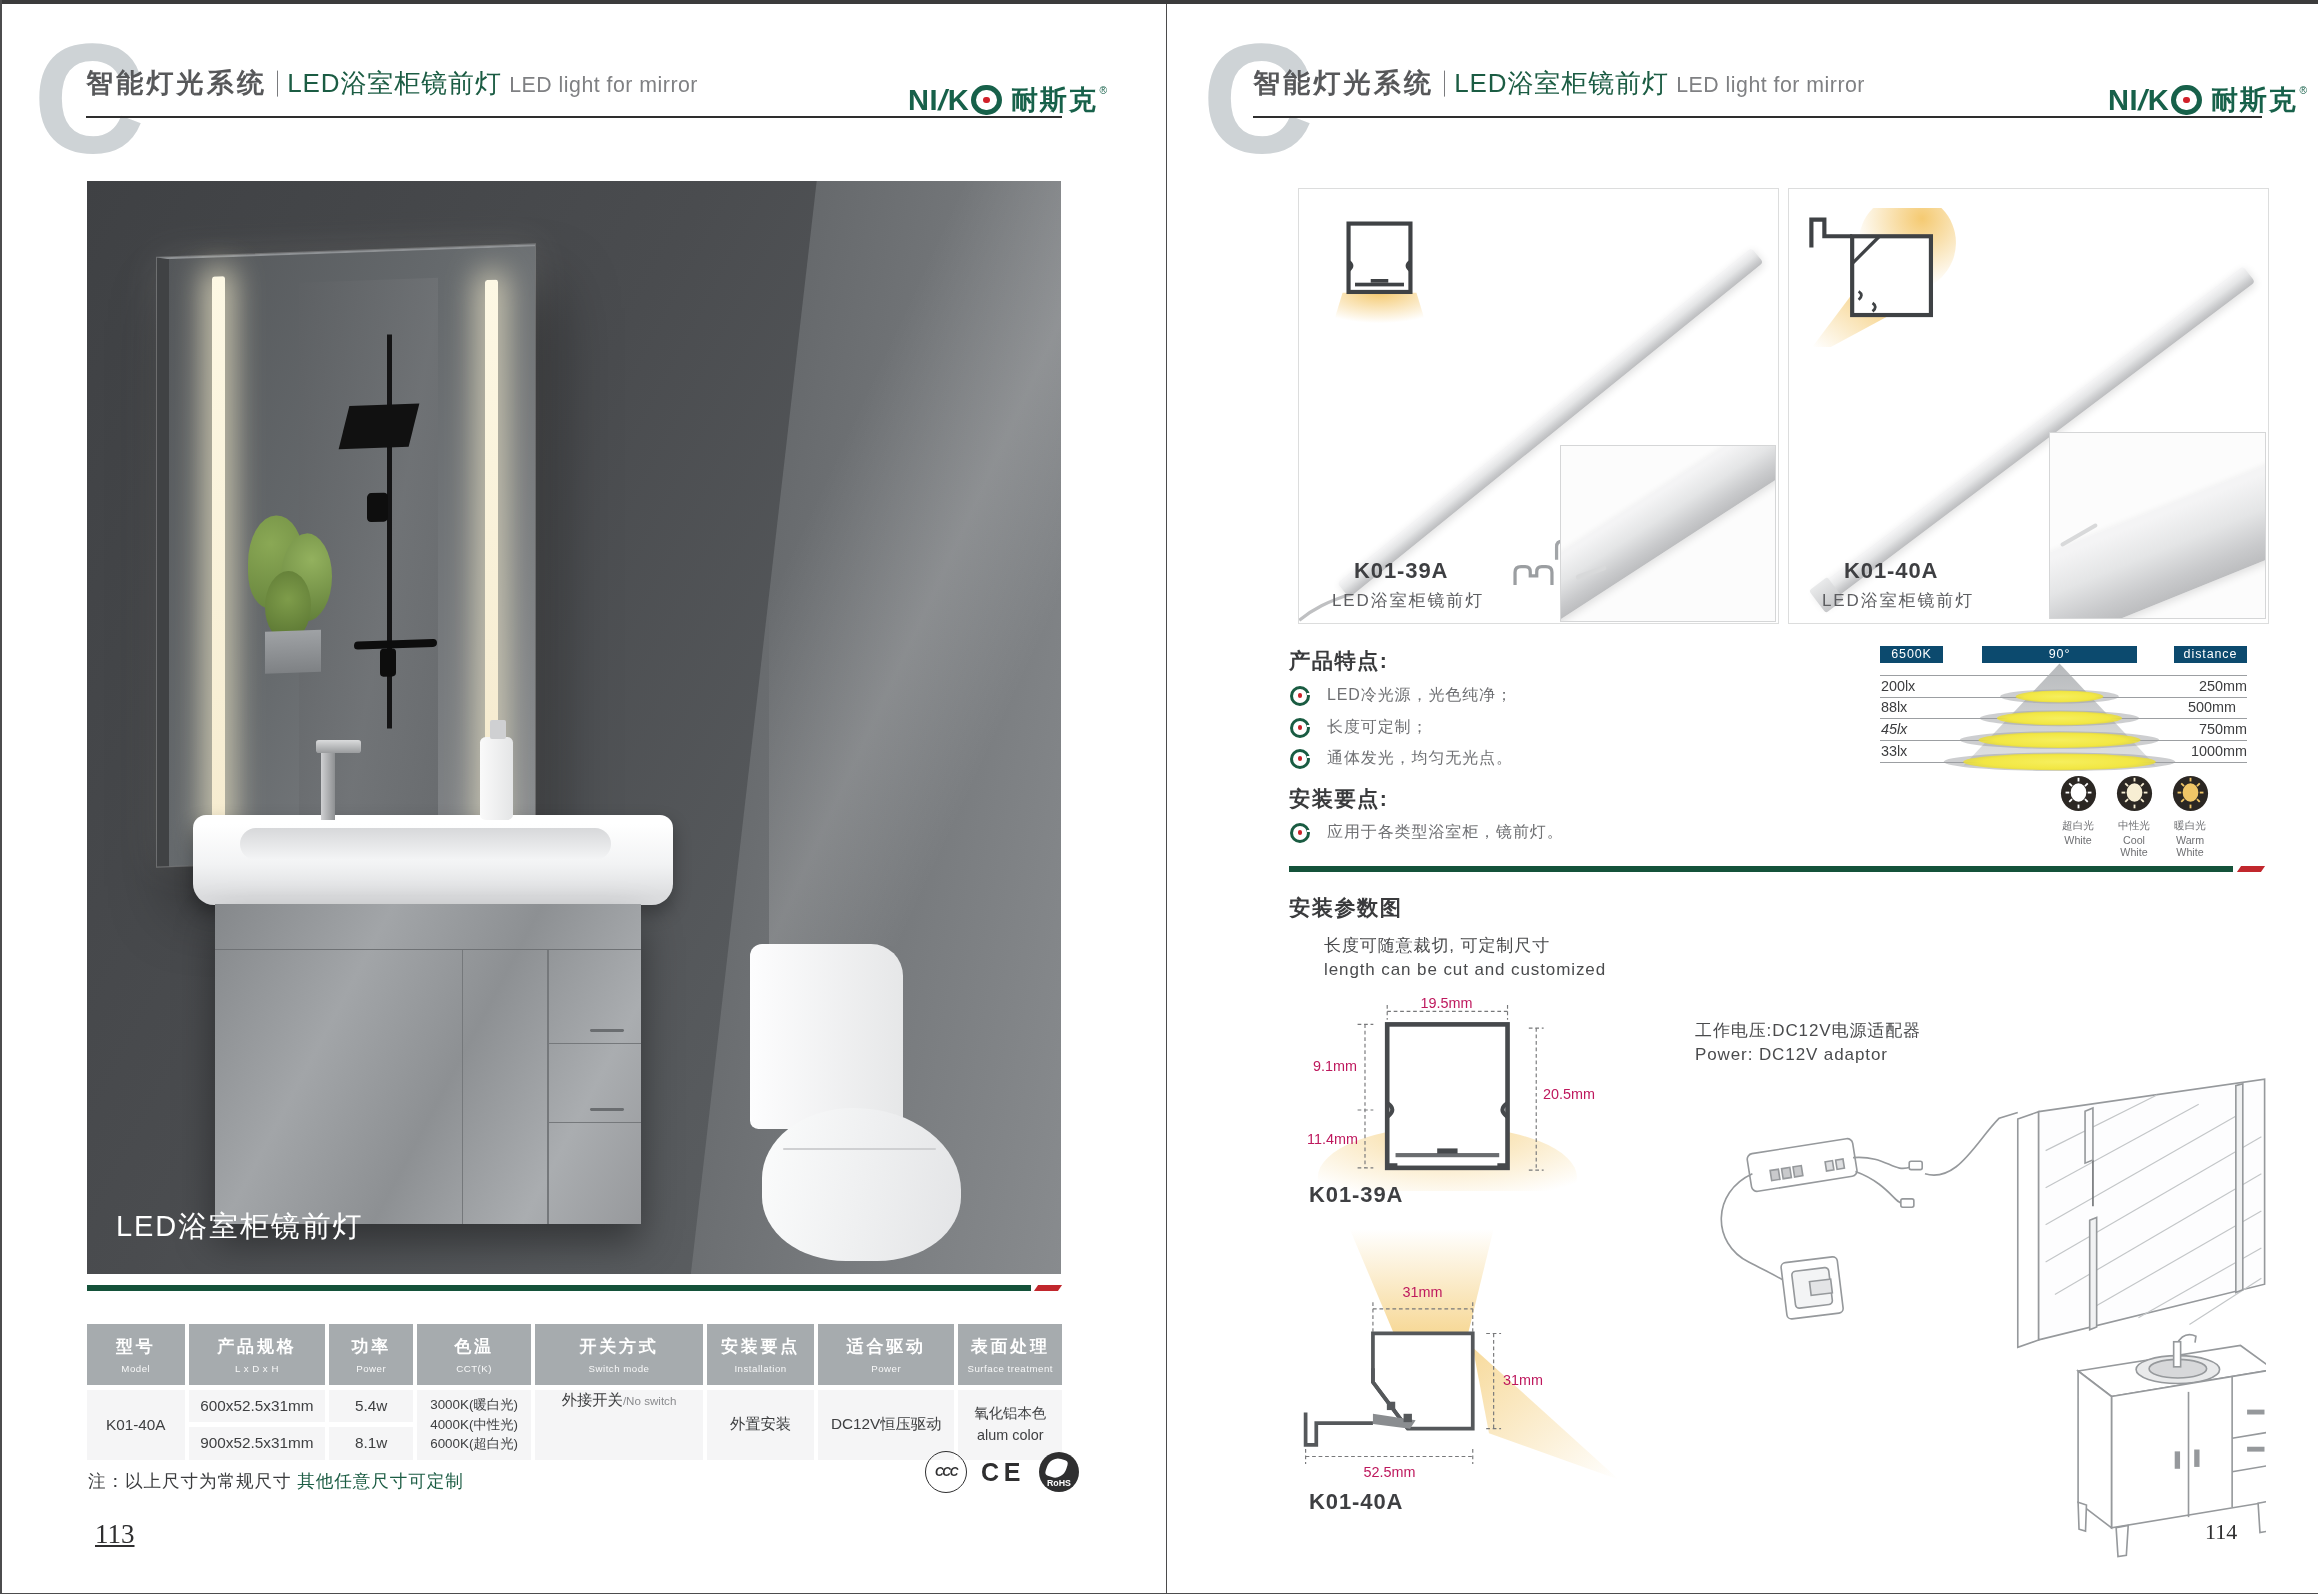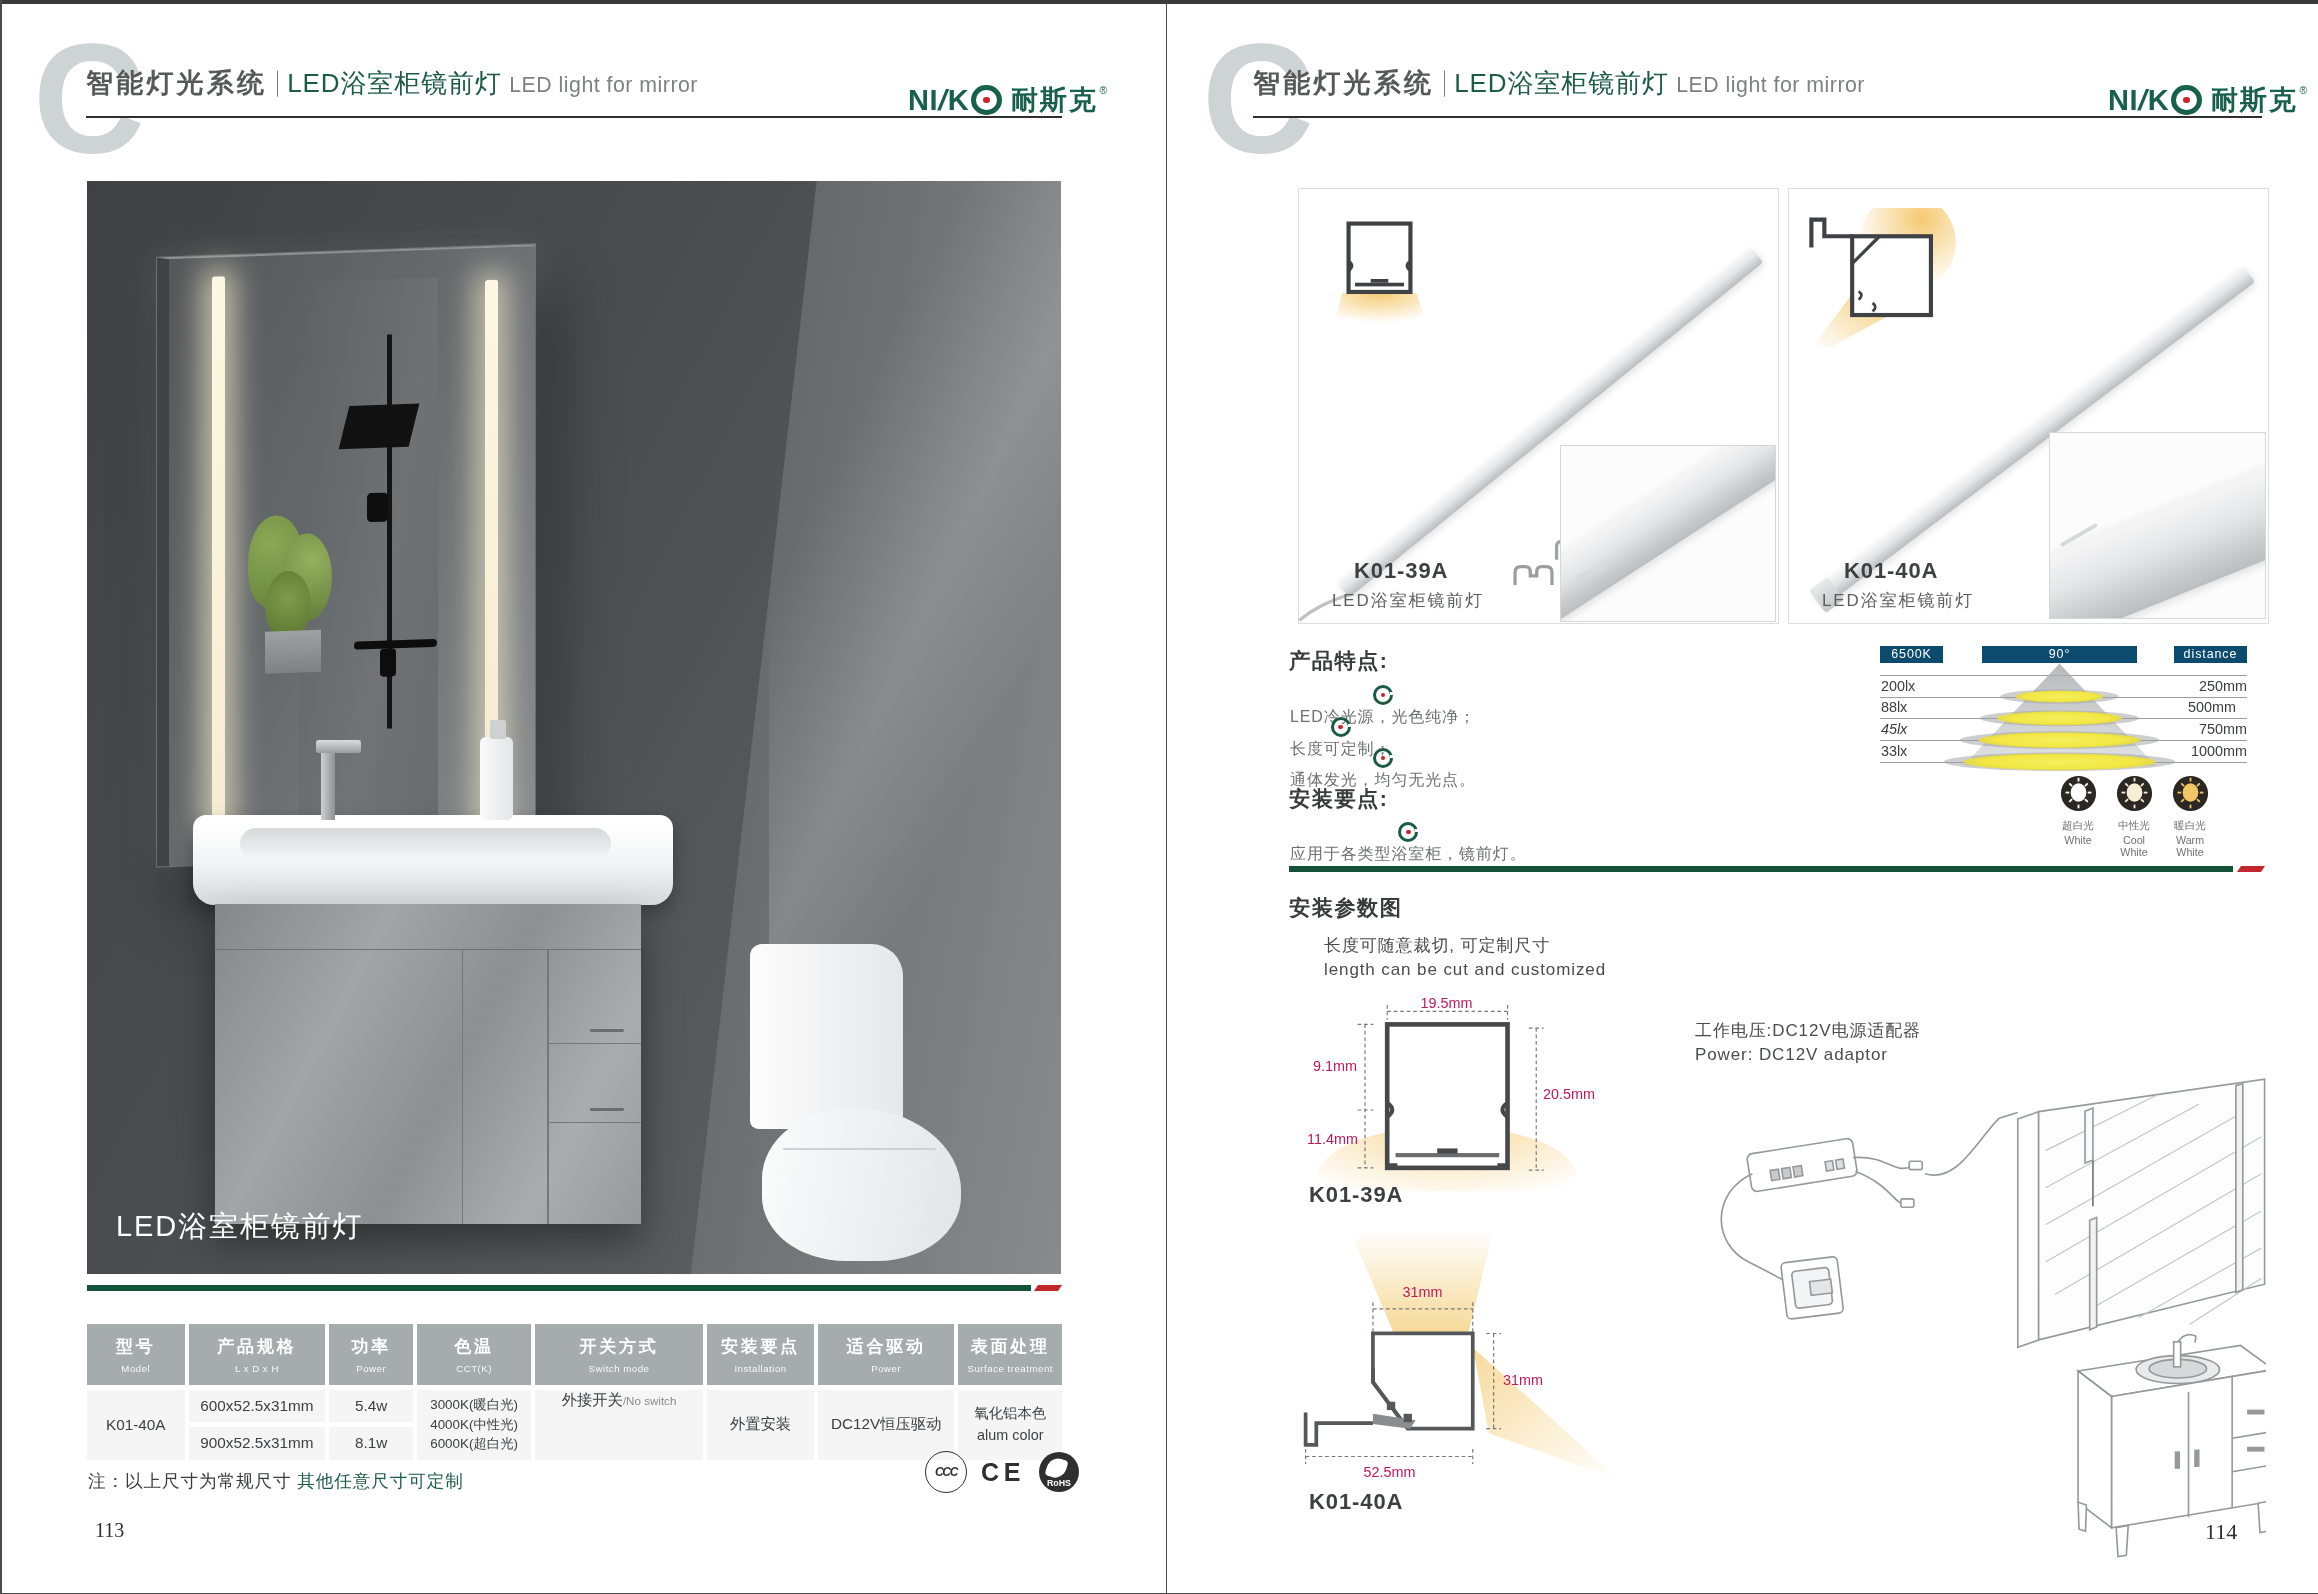--- a/index.html
+++ b/index.html
@@ -31,21 +31,21 @@
   .th{background:#a6abae;color:#fff;display:flex;flex-direction:column;align-items:center;justify-content:center;height:61px;}
   .th .zh{font-size:17px;font-weight:700;letter-spacing:2.8px;}
   .th .en{font-size:9.7px;margin-top:4.6px;opacity:.92;letter-spacing:0.5px;}
   .td{background:#f5f5f6;display:flex;flex-direction:column;align-items:center;justify-content:center;font-size:15.3px;color:#3f4042;}
   .fw1{flex:215 1 0;}.fw2{flex:300 1 0;}.fw3{flex:185 1 0;}.fw4{flex:250 1 0;}
   .fw5{flex:370 1 0;}.fw6{flex:235 1 0;}.fw7{flex:300 1 0;}.fw8{flex:228 1 0;}
   .stack{display:flex;flex-direction:column;gap:4.6px;}
   .stack .td{flex:1;}
   
   .sec-title{font-size:21.3px;font-weight:700;color:#3a3b3d;letter-spacing:1.4px;}
-  .bullet{display:flex;align-items:center;gap:2px;flex-direction:column;}
+  .bullet{display:flex;align-items:center;gap:17px;}
   .bullet .ic{position:relative;width:14px;height:14px;border:3.7px solid #1a5c42;border-radius:50%;flex:0 0 auto;}
   .bullet .ic .dot{position:absolute;left:50%;top:50%;width:4.6px;height:4.6px;margin:-2.3px 0 0 -2.3px;border-radius:50%;background:#cc2129;}
   .bullet .ic .notch{position:absolute;right:-4.2px;top:4.2px;width:4.2px;height:2.8px;background:#fff;}
   .bullet .tx{font-size:16px;color:#6f7073;letter-spacing:0.9px;}
   
   .pbox{border:0.9px solid #dcdddd;background:#fff;}
   .pmodel{font-size:22px;font-weight:700;color:#3e3f42;letter-spacing:0.9px;}
   .pname{font-size:17px;color:#5c5d60;letter-spacing:1.9px;}
   .ledbar{border-radius:3.7px;background:linear-gradient(#f4f4f5 8%,#e4e5e6 45%,#c9cacc 80%,#bcbdbf);box-shadow:0 2.8px 8.3px rgba(0,0,0,.12);}
   .inset{border:0.9px solid #d5d6d7;background:#fcfcfc;overflow:hidden;}
@@ -212,21 +212,21 @@
       <div style="width:40px;height:40px;border:1.9px solid #2f2f30;border-radius:50%;display:flex;align-items:center;justify-content:center;">
         <span style="font-size:12px;font-weight:700;font-style:italic;letter-spacing:-1.4px;color:#2f2f30;">CCC</span>
       </div>
       <div style="font-size:25px;font-weight:700;color:#2f2f30;letter-spacing:4.6px;">CE</div>
       <div style="position:relative;width:40px;height:40px;border-radius:50%;background:#2f2f30;display:flex;align-items:flex-end;justify-content:center;">
         <span style="position:absolute;left:8.3px;top:5.6px;width:18.5px;height:20.4px;border-radius:60% 20% 60% 20%;background:#fff;transform:rotate(18deg);"></span>
         <span style="position:relative;font-size:8.8px;font-weight:700;color:#fff;padding-bottom:3.7px;">RoHS</span>
       </div>
     </div>
 
-    <div class="abs serif" style="left:95px;top:1519px;font-size:20px;color:#2f2f30;">113</div>
+    <div class="abs serif" style="left:95px;top:1519px;font-size:27px;color:#2f2f30;text-decoration:underline;">113</div>
   </div>
 
   <div>
     <div class="abs c-letter" style="left:1202px;top:21.3px;">C</div>
     <div class="abs hdr-row" style="left:1253px;top:65px;">
       <span class="hdr-cat">智能灯光系统</span>
       <span class="hdr-bar"></span>
       <span class="hdr-cn">LED浴室柜镜前灯</span>
       <span class="hdr-en">LED light for mirror</span>
     </div>

